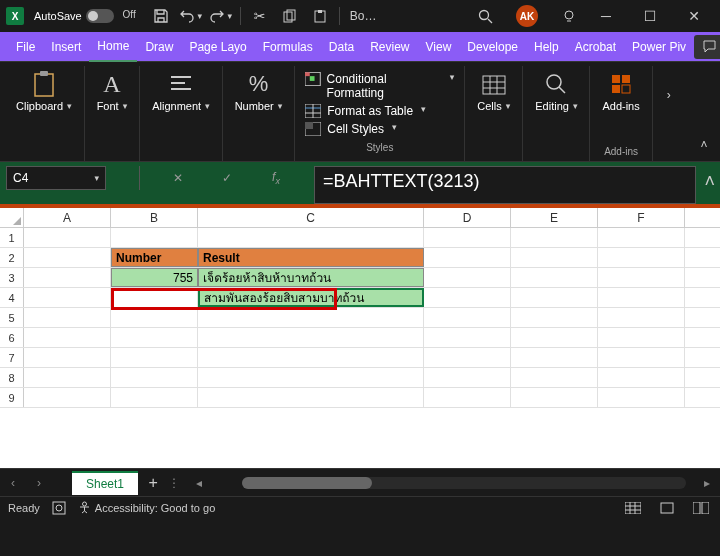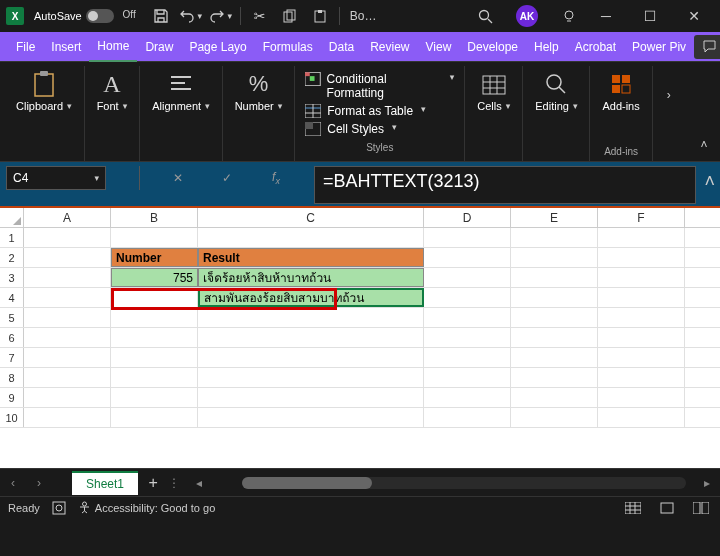--- a/index.html
+++ b/index.html
@@ -6,38 +6,38 @@
 body { background:#1a1a1a; width:720px; height:556px; overflow:hidden; color:#fff; font-size:12px; user-select:none; }
 .titlebar { height:32px; background:#1a1a1a; display:flex; align-items:center; padding:0 6px; gap:4px; }
 .app-icon { width:18px; height:18px; background:#107c41; border-radius:2px; display:flex; align-items:center; justify-content:center; font-size:10px; font-weight:bold; color:#fff; }
 .autosave { display:flex; align-items:center; gap:4px; font-size:11px; margin-left:6px; }
 .toggle { width:28px; height:14px; background:#555; border-radius:7px; position:relative; }
 .toggle::after { content:"Off"; position:absolute; right:-22px; font-size:10px; color:#ccc; }
 .toggle-knob { width:10px; height:10px; background:#ccc; border-radius:50%; position:absolute; top:2px; left:2px; }
 .tb-icon { width:26px; height:28px; display:flex; align-items:center; justify-content:center; color:#ccc; font-size:14px; cursor:pointer; }
 .tb-sep { width:1px; height:18px; background:#444; margin:0 2px; }
 .title-text { flex:1; text-align:left; font-size:12px; color:#ccc; padding-left:4px; overflow:hidden; white-space:nowrap; text-overflow:ellipsis; }
-.avatar { width:22px; height:22px; border-radius:50%; background:#6d28d9; display:flex; align-items:center; justify-content:center; font-size:10px; font-weight:600; }
+.avatar { width:22px; height:22px; border-radius:50%; background:#c2410c; display:flex; align-items:center; justify-content:center; font-size:10px; font-weight:600; }
 .win-btn { width:40px; height:28px; display:flex; align-items:center; justify-content:center; color:#ccc; font-size:14px; cursor:pointer; }
 .tabs { height:30px; background:#8b5cf6; display:flex; align-items:center; padding:0 8px; gap:0; border-bottom:1px solid #333; }
 .tab { padding:0 8px; height:30px; display:flex; align-items:center; font-size:12px; color:#fff; cursor:pointer; white-space:nowrap; }
 .tab.active { border-bottom:2px solid #4a9668; }
 .tab-actions { margin-left:auto; display:flex; gap:4px; }
 .tab-action { width:30px; height:24px; background:#333; border-radius:3px; display:flex; align-items:center; justify-content:center; cursor:pointer; }
 .ribbon { height:100px; background:#1a1a1a; display:flex; padding:4px 4px 0 4px; position:relative; border-bottom:1px solid #333;}
 .ribbon-group { display:flex; flex-direction:column; align-items:center; padding:2px 6px; border-right:1px solid #333; }
 .ribbon-group.noborder { border:none; }
 .rg-btn { display:flex; flex-direction:column; align-items:center; justify-content:center; padding:2px 6px; cursor:pointer; gap:2px; }
 .rg-btn-icon { width:28px; height:28px; display:flex; align-items:center; justify-content:center; font-size:20px; color:#ccc; }
 .rg-btn-lbl { font-size:11px; color:#fff; display:flex; align-items:center; gap:2px; }
 .rg-label { font-size:10px; color:#aaa; margin-top:auto; padding-bottom:2px; }
 .styles-group { flex-direction:column; align-items:flex-start; padding:6px 10px; gap:4px; }
 .style-item { display:flex; align-items:flex-start; gap:6px; font-size:12px; color:#fff; cursor:pointer; }
 .collapse { position:absolute; right:6px; bottom:6px; width:20px; height:20px; display:flex; align-items:center; justify-content:center; cursor:pointer; color:#ccc; }
-.formula-bar { height:46px; background:#0c4a6e; display:flex; align-items:flex-start; border-bottom:2px solid #c2410c; padding-top:4px;gap:27px;}
+.formula-bar { height:46px; background:#14532d; display:flex; align-items:flex-start; border-bottom:4px solid #c2410c; padding-top:4px;gap:27px;}
 .name-box { width:100px; height:24px; background:#1a1a1a; border:1px solid #555; display:flex; align-items:center; padding:0 6px; margin:0 6px; font-size:12px; justify-content:space-between;}
 .fb-btn { width:22px; height:24px; display:flex; align-items:center; justify-content:center; color:#999; cursor:pointer; font-size:12px; }
 .formula-input { flex:1; height:38px; background:#1a1a1a; border:1px solid #555; display:flex; align-items:flex-start; padding:4px 8px; margin-right:24px; font-size:18px; color:#fff; position:relative;}
 .formula-expand { position:absolute; right:-20px; top:4px; color:#ccc; cursor:pointer;}
 .grid-area { background:#fff; color:#000; position:relative; height:260px; overflow:hidden; }
 .grid-header { display:flex; height:20px; background:#fff; border-bottom:1px solid #ccc; }
 .corner { width:24px; border-right:1px solid #ccc; background:#fff; position:relative;}
 .corner::after{content:"";position:absolute;right:2px;bottom:2px;border-left:8px solid transparent;border-bottom:8px solid #b0b0b0;}
 .col-h { border-right:1px solid #ccc; display:flex; align-items:center; justify-content:center; font-size:12px; color:#333; background:#fff;}
 .col-A{width:87px}.col-B{width:87px}.col-C{width:226px}.col-D{width:87px}.col-E{width:87px}.col-F{width:87px}
@@ -388,29 +388,20 @@
       </div>
       <div class="grid-row">
         <div class="row-h">9</div>
         <div class="cell col-A"></div>
         <div class="cell col-B"></div>
         <div class="cell col-C"></div>
         <div class="cell col-D"></div>
         <div class="cell col-E"></div>
         <div class="cell col-F"></div>
       </div>
-      <div class="grid-row">
-        <div class="row-h">10</div>
-        <div class="cell col-A"></div>
-        <div class="cell col-B"></div>
-        <div class="cell col-C"></div>
-        <div class="cell col-D"></div>
-        <div class="cell col-E"></div>
-        <div class="cell col-F"></div>
-      </div>
     </div>
   <div class="sel-wrap" style="left:111px;top:80px;width:226px;height:22px">
   </div>
 </div>
 
 <div class="sheet-bar">
   <div class="sheet-nav">‹</div>
   <div class="sheet-nav">›</div>
   <div class="sheet-tab">Sheet1</div>
   <div class="add-sheet">+</div>

